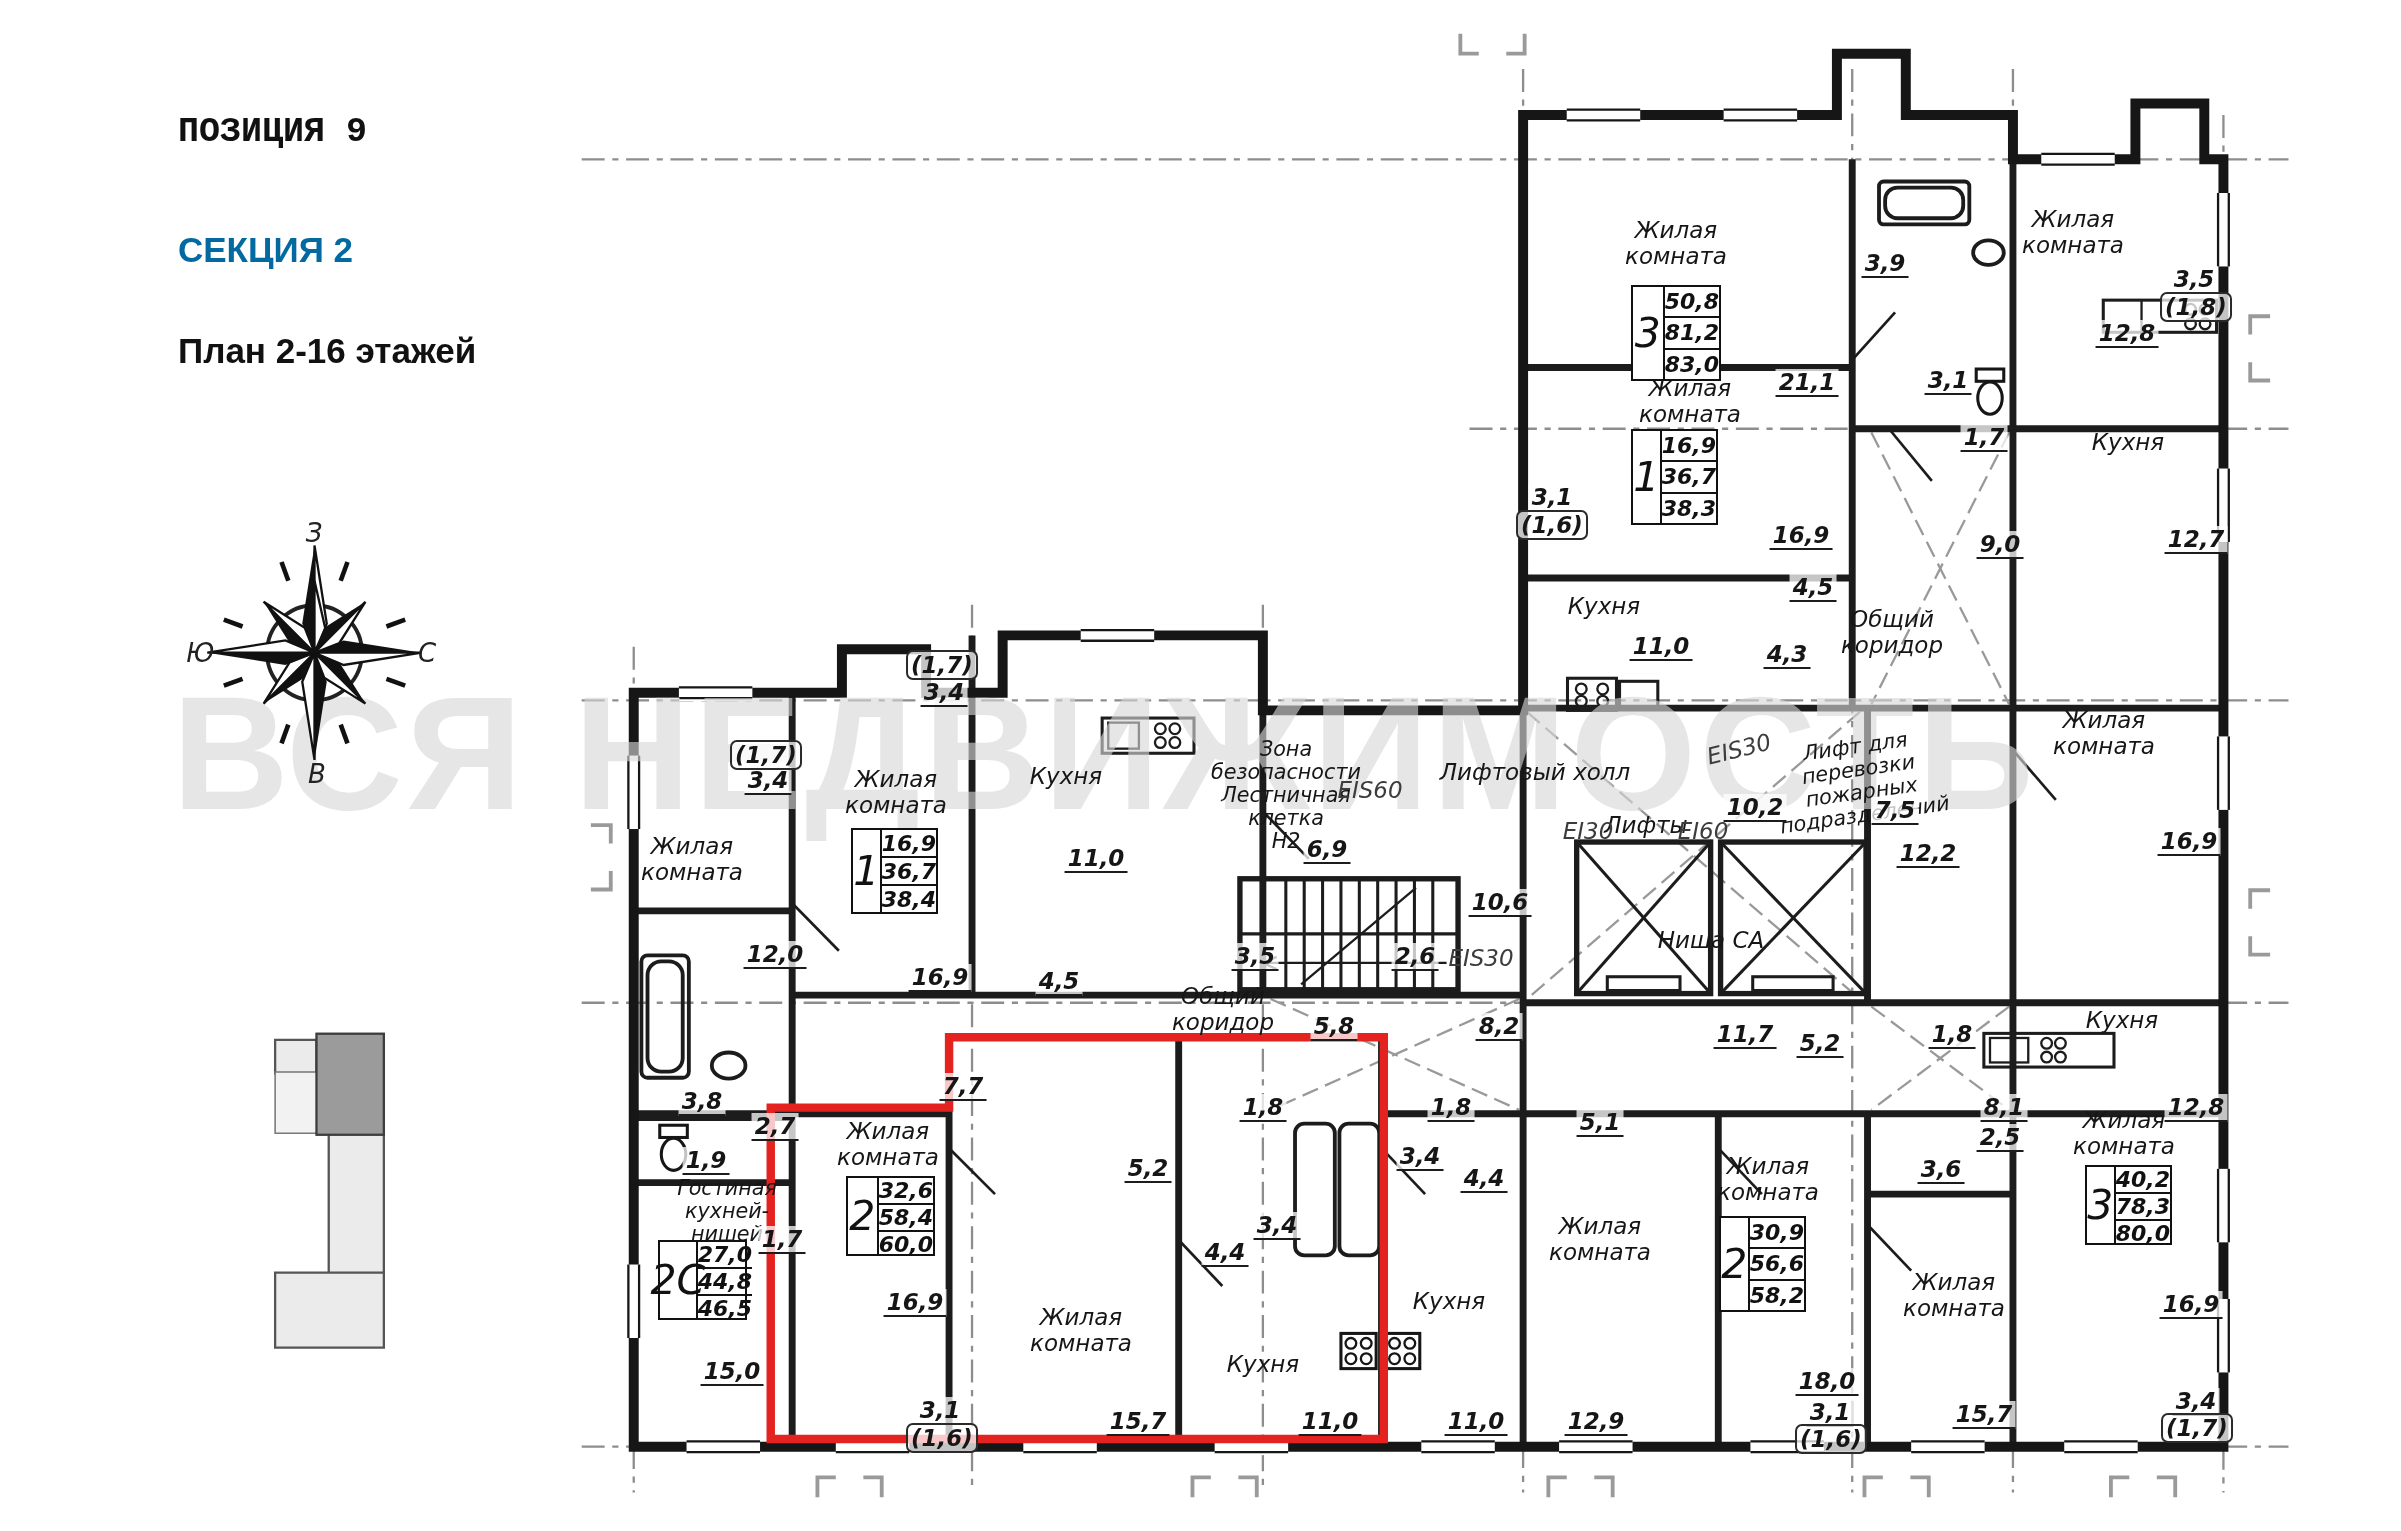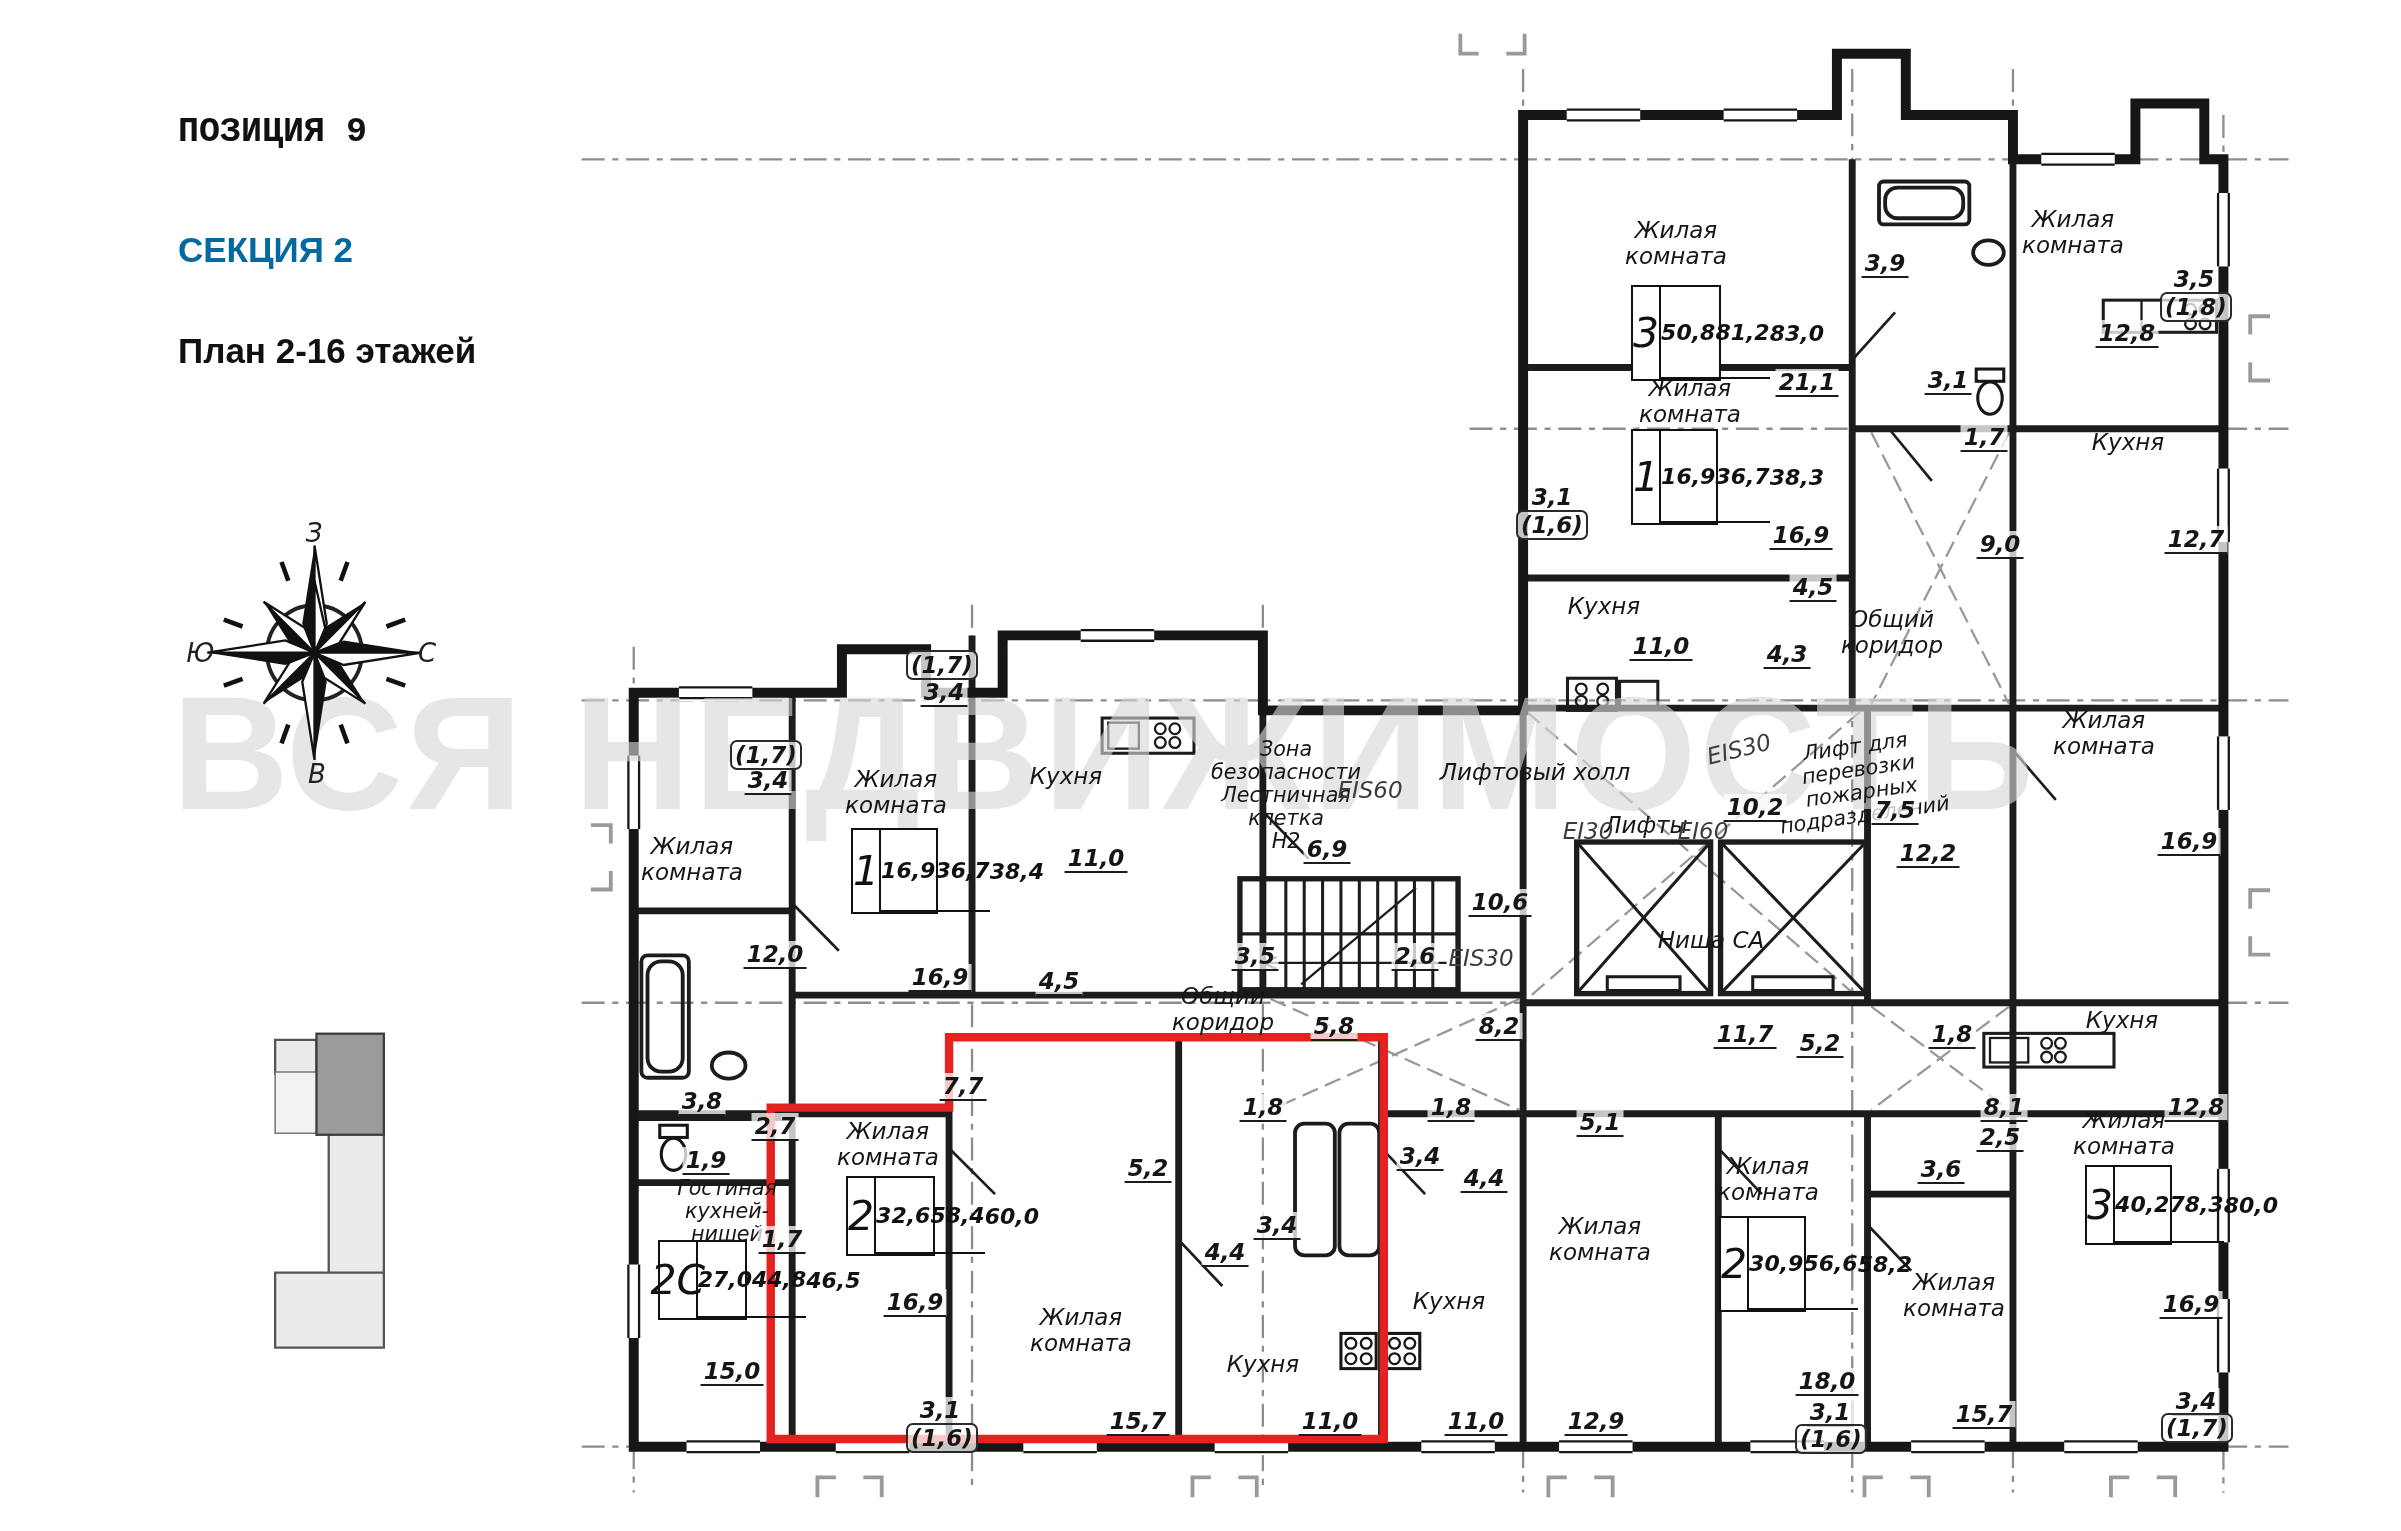--- a/index.html
+++ b/index.html
@@ -13,21 +13,21 @@
   .room{font-style:italic;font-size:23px;line-height:26px;text-align:center;color:#161616;
         transform:translate(-50%,-50%);white-space:nowrap;}
   .room.small{font-size:20.7px;line-height:23px;}
   .dim{font-style:italic;font-weight:700;font-size:23px;color:#161616;transform:translate(-50%,-50%);
        border-bottom:2.3px solid #1c1c1c;padding:0 3.1px;background:rgba(255,255,255,.75);white-space:nowrap;}
   .dim.p{border:2.3px solid #2a2a2a;border-radius:6.9px;}
   .tech{font-style:italic;font-size:23px;color:#3c3c3c;transform:translate(-50%,-50%);white-space:nowrap;}
   .stamp{display:flex;background:#fff;border:2.3px solid #111;box-sizing:border-box;}
   .stamp .snum{width:42%;display:flex;align-items:center;justify-content:center;
        font-style:italic;font-size:41px;color:#111;border-right:2.3px solid #111;}
-  .stamp .svals{flex:1;display:flex;flex-direction:row;}
+  .stamp .svals{flex:1;display:flex;flex-direction:column;}
   .stamp .svals div{flex:1;display:flex;align-items:center;justify-content:center;
        font-style:italic;font-weight:700;font-size:22px;color:#111;border-bottom:2.3px solid #111;}
   .stamp .svals div:last-child{border-bottom:none;}
   .hdr{position:absolute;left:178px;z-index:4;font-family:"Liberation Sans",sans-serif;
        font-weight:700;font-size:35px;color:#111;white-space:nowrap;}
   #h1{top:112px;font-family:Liberation Mono, monospace;} #h2{top:230px;} #h3{top:331px;}
   #compass{position:absolute;left:188px;top:521px;width:253px;height:268px;z-index:4;}
   .cl{font-size:26px;font-style:italic;color:#222;transform:translate(-50%,-50%);}
   #minimap{position:absolute;left:269px;top:1026px;width:134px;height:337px;z-index:4;}
 </style>

